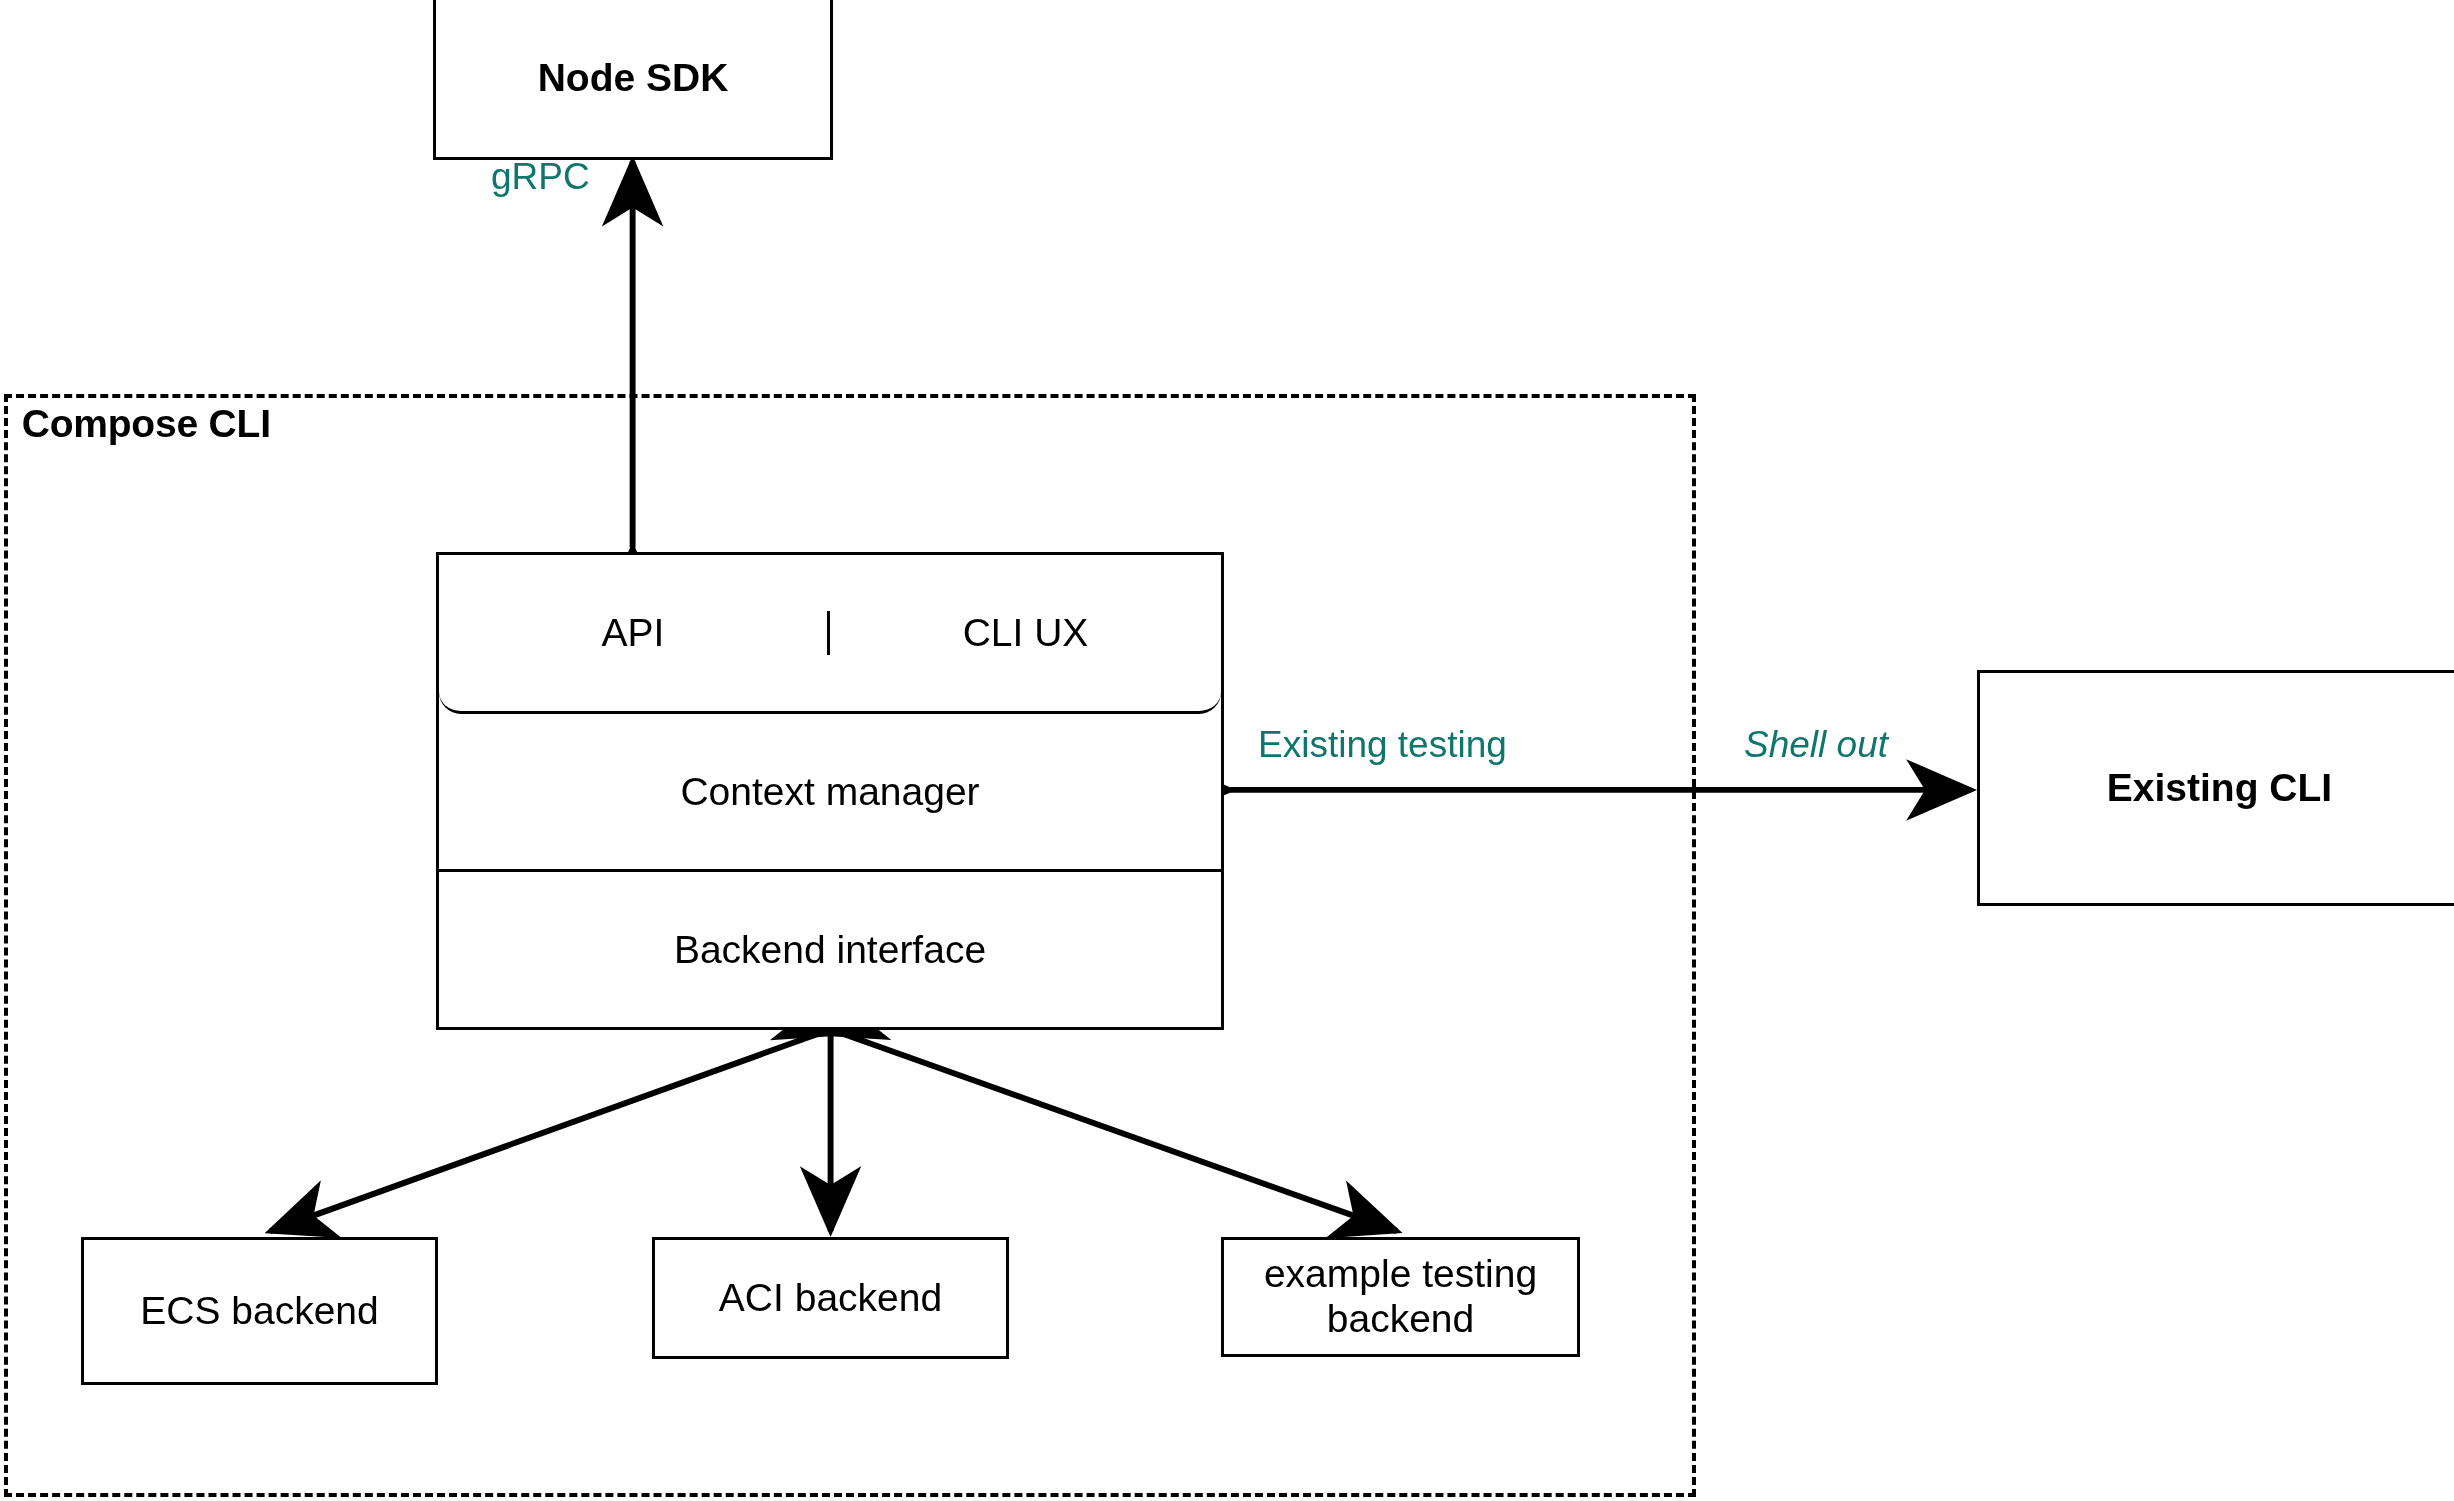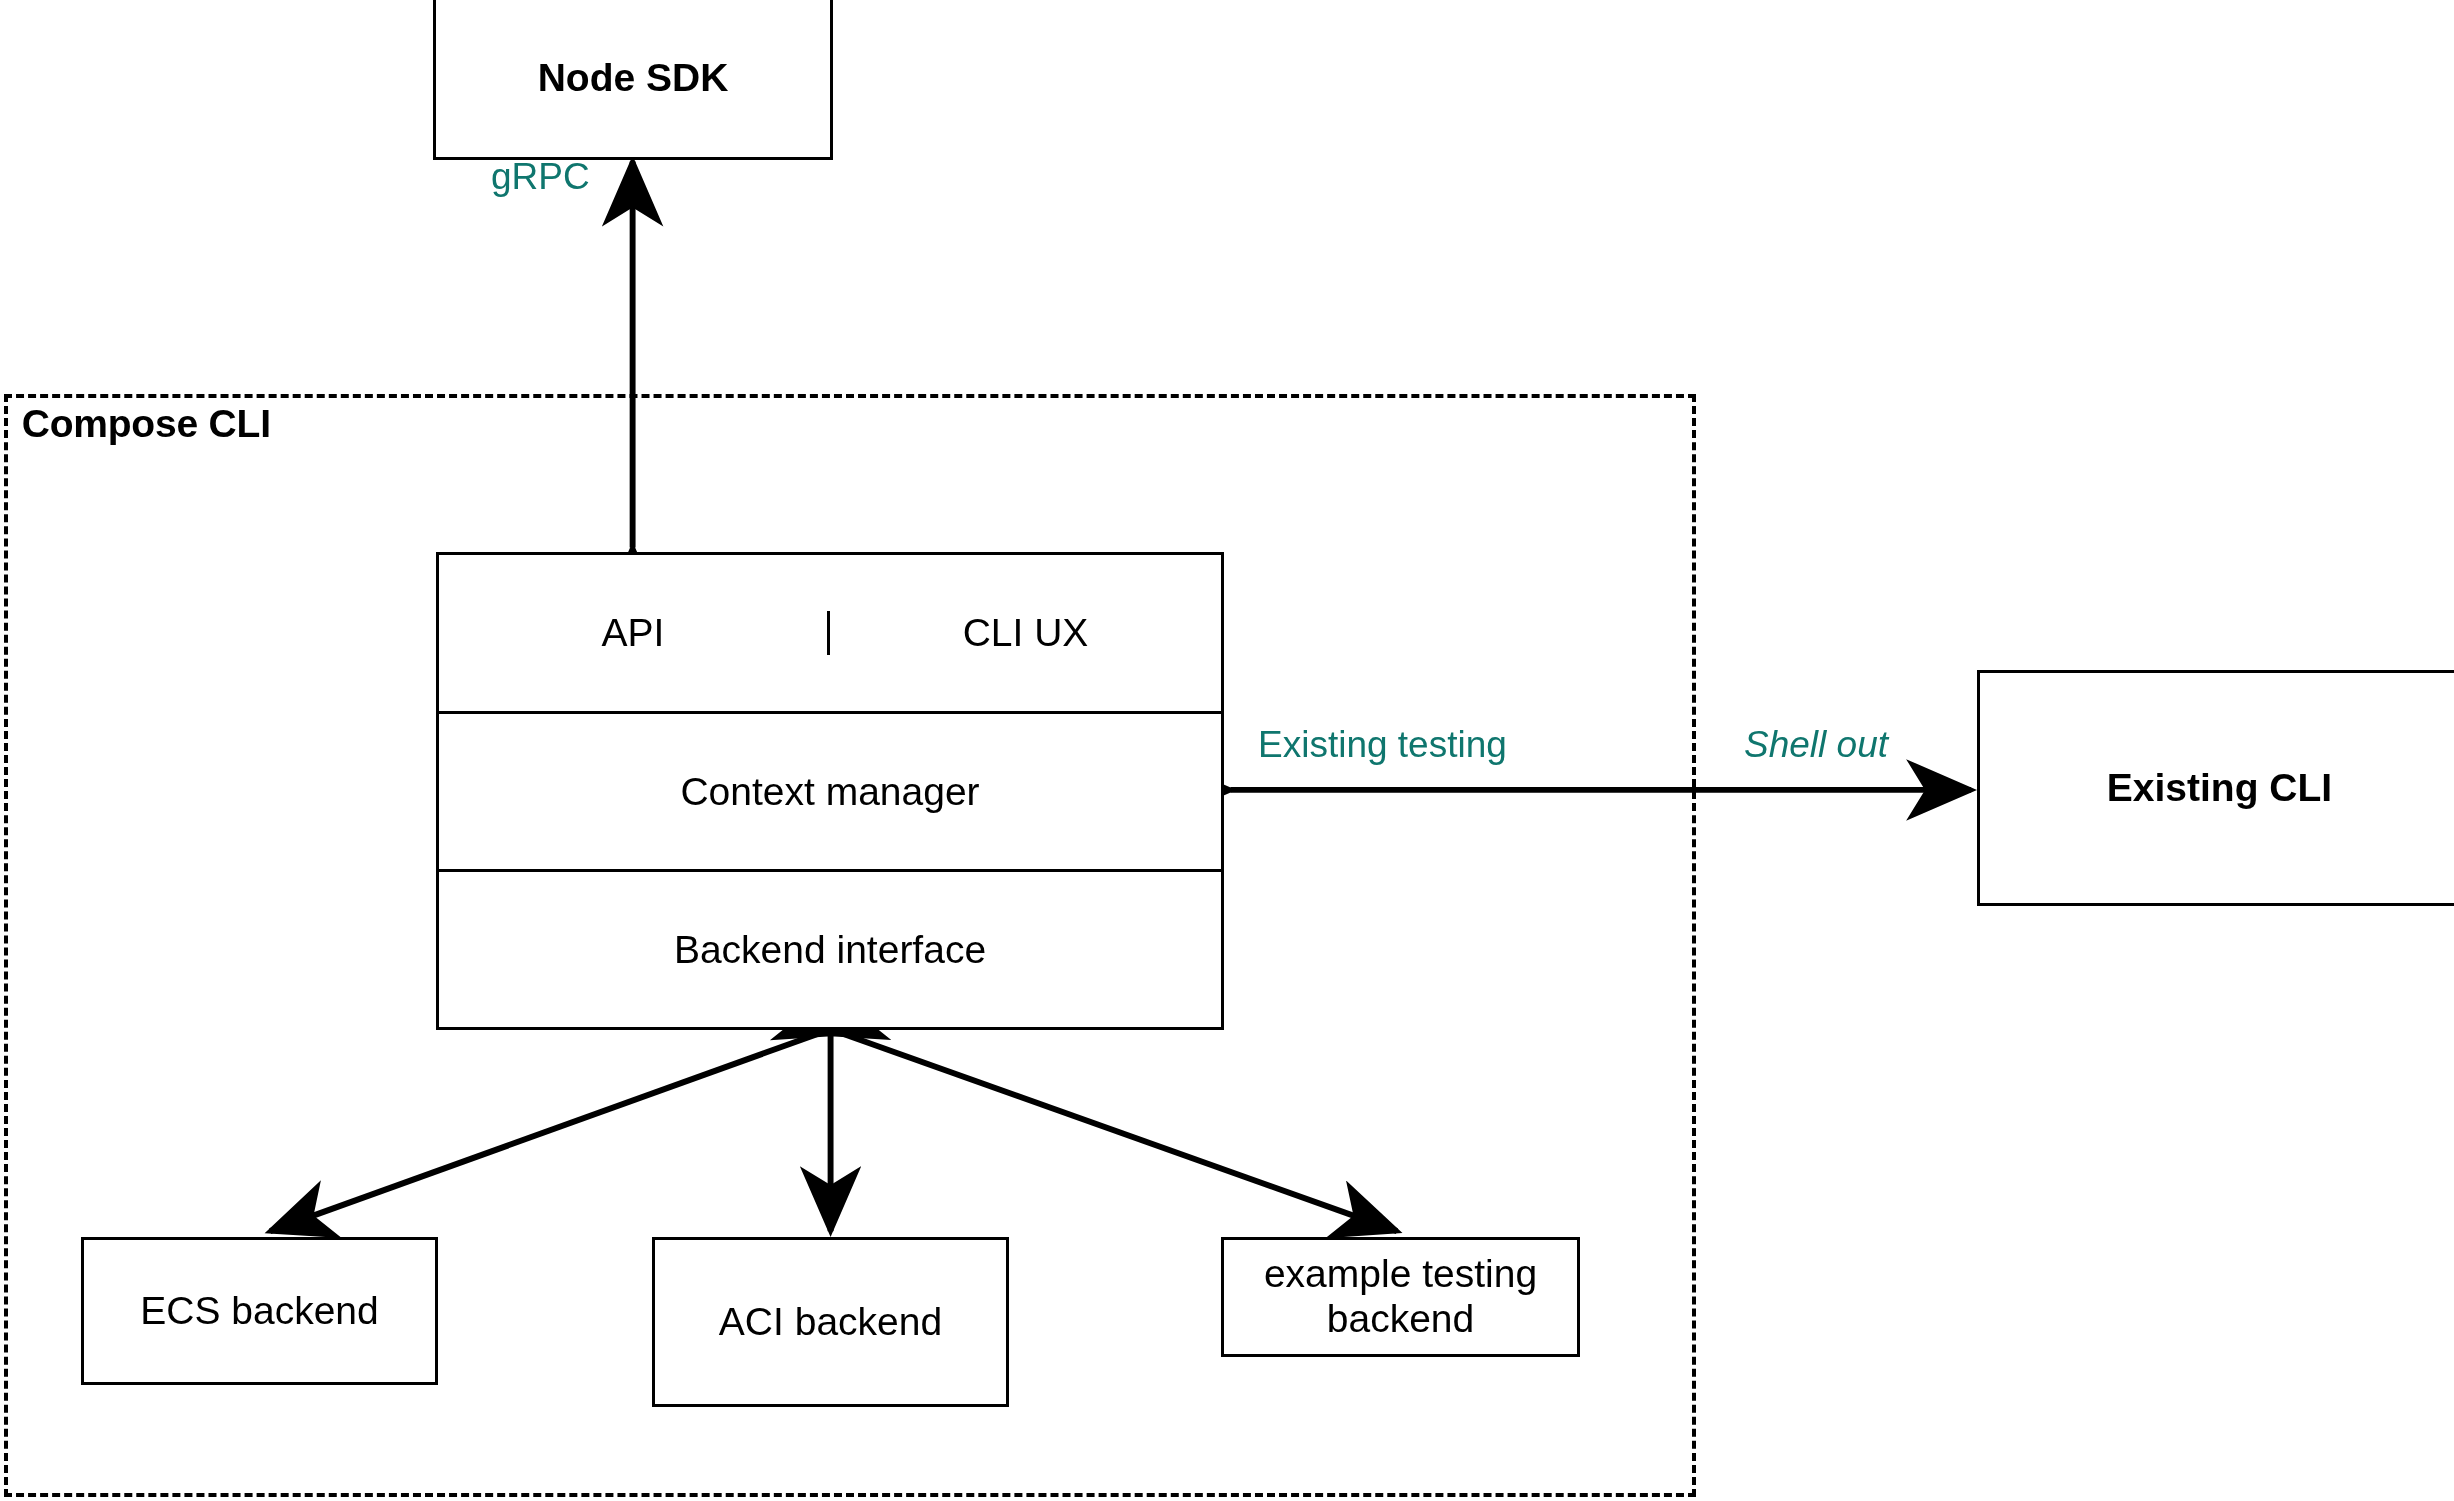--- a/index.html
+++ b/index.html
@@ -82,20 +82,21 @@
     justify-content: center;
     font-size: 39px;
     color: #000000;
     background: #ffffff;
   }
   #row-top {
     height: 159px;
     border-bottom: 3.9px solid #000000;
     display: flex;
     flex-direction: row;
+    border-radius: 22px;
   }
   .half-cell {
     flex: 1 1 50%;
     display: flex;
     align-items: center;
     justify-content: center;
     font-size: 39px;
     box-sizing: border-box;
   }
   #cell-api { border-right: 3.9px solid #000000; }
@@ -106,21 +107,21 @@
   #row-backend {
     flex: 1 1 auto;
   }
   
   #existing-cli {
     left: 1977px; top: 670px; width: 485px; height: 236px;
     font-size: 39px;
   }
   
   #ecs-backend  { left: 81px;   top: 1237px; width: 357px; height: 148px; font-size: 39px; }
-  #aci-backend  { left: 652px;  top: 1237px; width: 357px; height: 170px; font-size: 39px; }
+  #aci-backend  { left: 652px;  top: 1237px; width: 357px; height: 122px; font-size: 39px; }
   #test-backend { left: 1221px; top: 1237px; width: 359px; height: 120px; font-size: 39px; }
 
   
   .edge-label {
     position: absolute;
     font-size: 37px;
     color: #0f766e;
     white-space: nowrap;
     background: transparent;
   }

